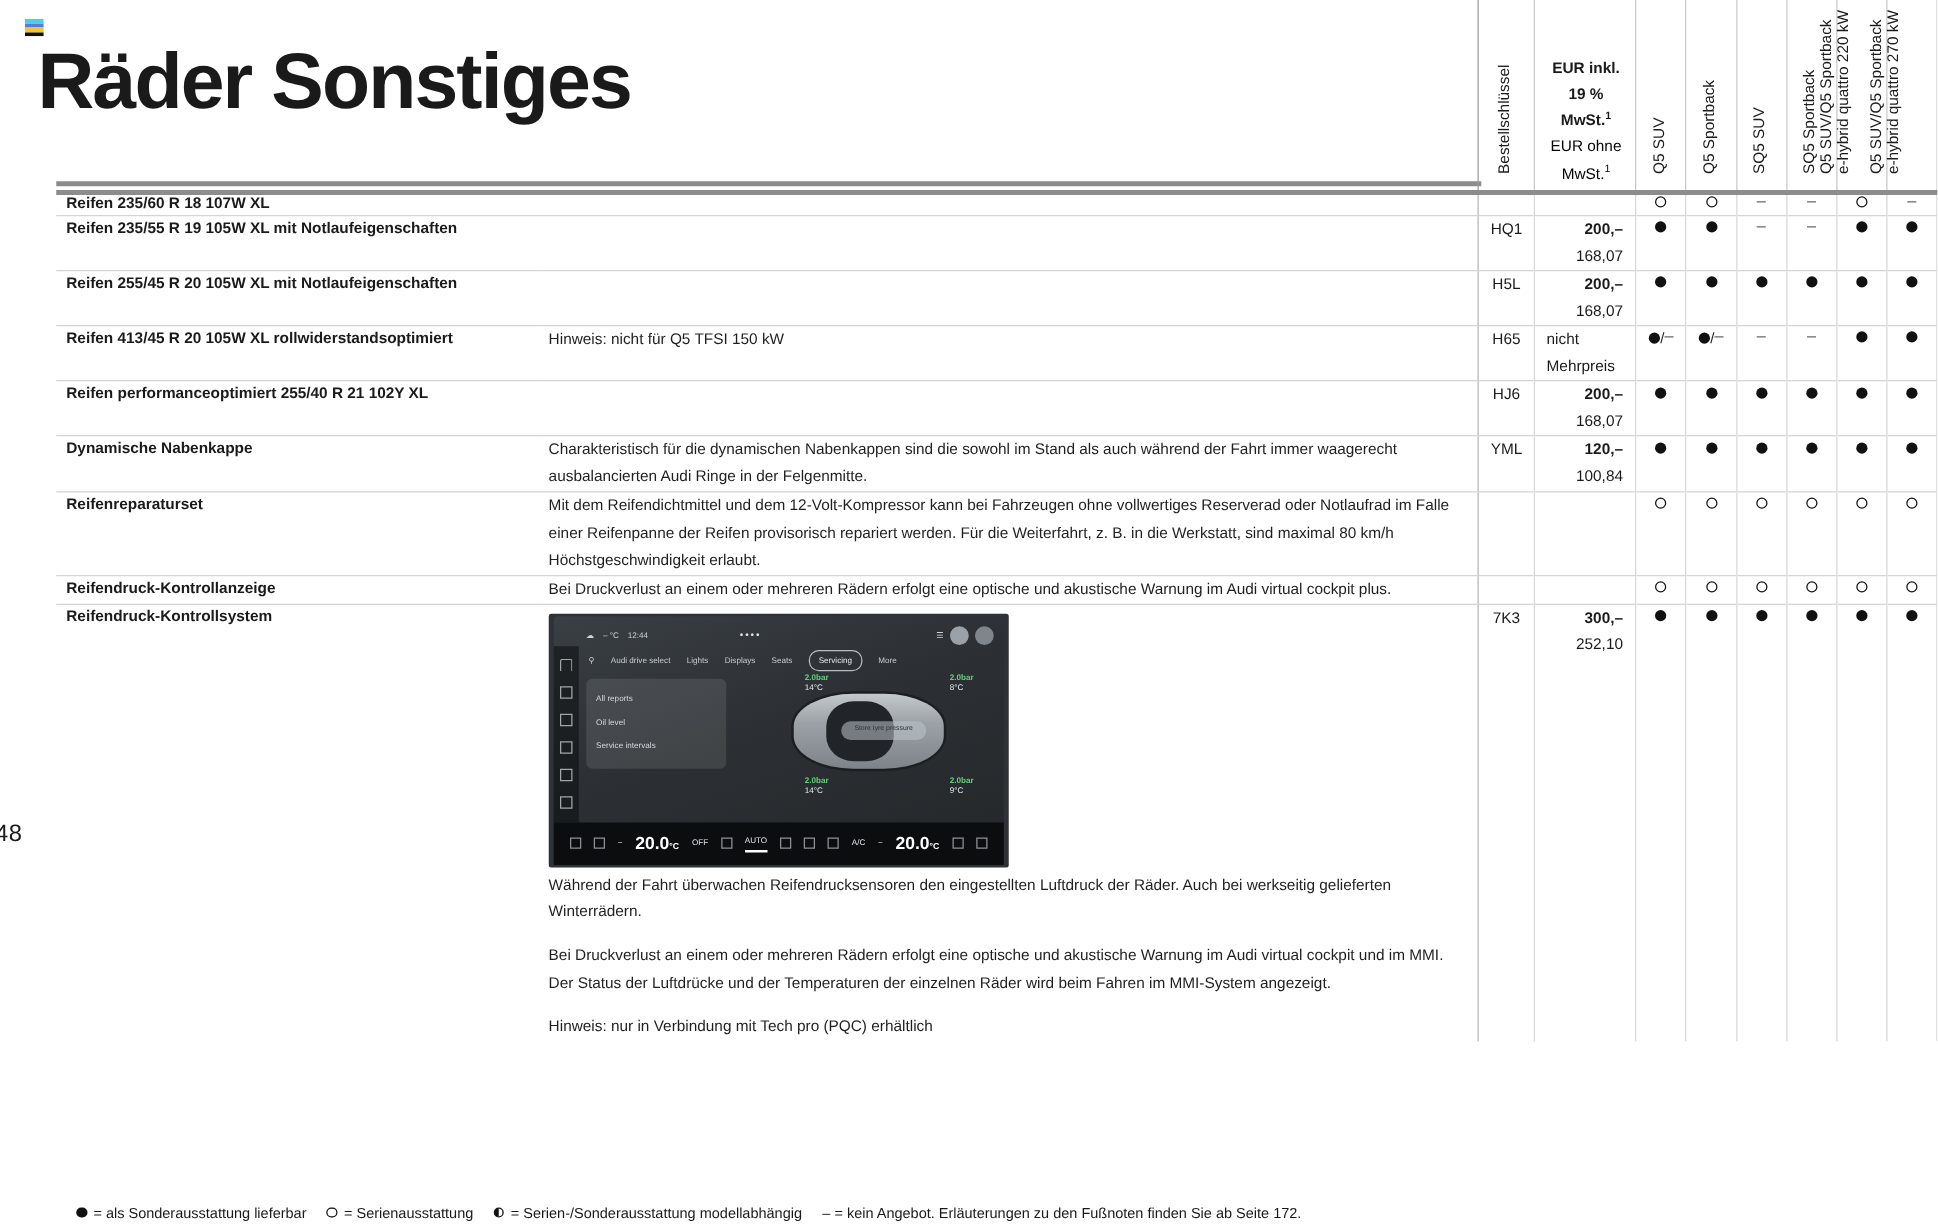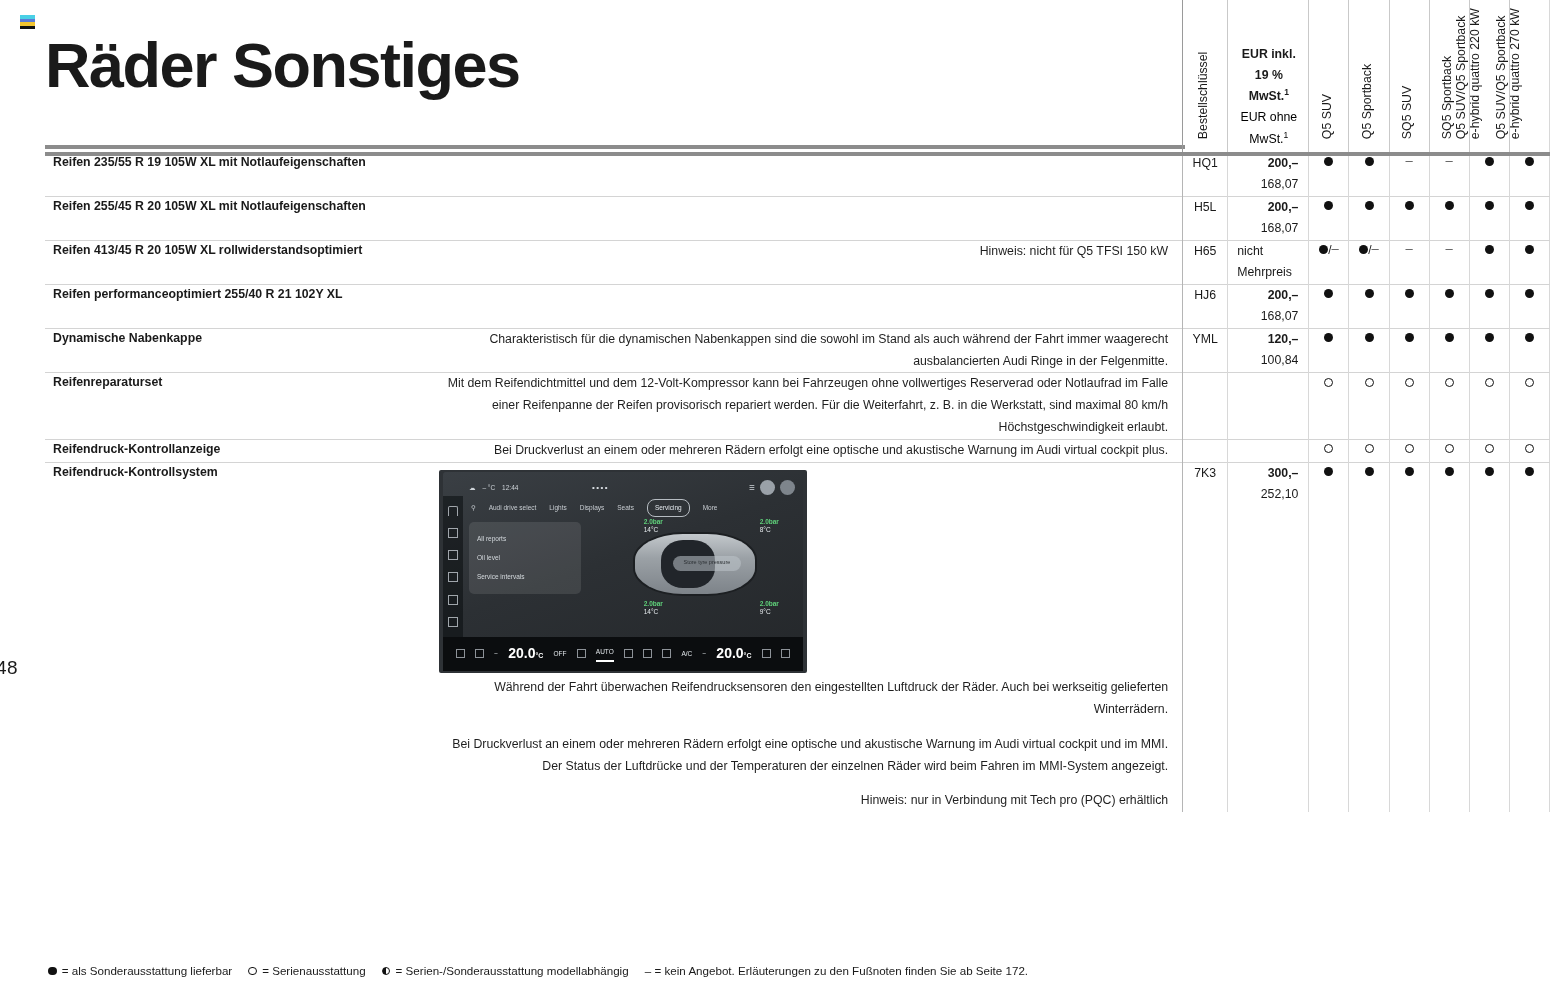--- a/index.html
+++ b/index.html
@@ -30,21 +30,21 @@
     left: 20px; top: 15px;
     width: 15px; height: 14px;
     display: flex; flex-direction: column;
     overflow: hidden;
   }
   .brand-mark i { display: block; width: 100%; flex: 1 1 auto; }
 
   
   .page-title {
     position: absolute;
-    left: 45px; top: -10px;
+    left: 30px; top: -10px;
     font-size: 63px;
     font-weight: bold;
     letter-spacing: -1.5px;
     line-height: 1.05;
     white-space: nowrap;
   }
 
   
   .sheet {
     position: absolute;
@@ -133,21 +133,21 @@
     line-height: 1.6;
   }
   tbody td.desc {
     border-left: none;
     padding-left: 8px; padding-right: 14px;
     font-weight: normal;
     font-size: 12.3px;
     line-height: 1.78;
     color: #1f1f1f;
   }
-  tbody td.desc p { margin: 0 0 13px 0; text-align: right; }
+  tbody td.desc p { margin: 0 0 13px 0; }
   tbody td.desc p:last-child { margin-bottom: 0; }
   tbody td.key {
     border-left: 1px solid #b5b5b5;
     text-align: center;
     font-size: 12.3px;
     padding-left: 2px; padding-right: 2px;
     line-height: 1.75;
   }
   tbody td.price {
     text-align: right;
@@ -292,21 +292,21 @@
     display: inline-block; width: 9px; height: 9px;
     border: 1px solid #aeb4ba; opacity: .8;
   }
   .mmi-bottom .uline {
     border-bottom: 2px solid #fff; padding-bottom: 2px;
   }
 
   
   .legend {
     position: absolute;
-    left: 48px; top: 964px;
+    left: 61px; top: 964px;
     font-size: 11.6px;
     color: #1a1a1a;
     white-space: nowrap;
     line-height: 1.2;
   }
   .legend .itm { margin-right: 13px; }
   .legend .g-full, .legend .g-open, .legend .g-half {
     width: 8.5px; height: 8.5px; margin-right: 2px;
   }
 </style>
@@ -384,20 +384,32 @@
       <th>
         <span class="vert-wrap" style="left: 50%;">
               <span class="v-rot bold" style="bottom: 6px; left: -0.62em; text-align: left;"><span>Q5 SUV/Q5 Sportback</span><br><span>e-hybrid quattro 270 kW</span></span>
             </span>
       </th>
     </tr>
   </thead>
 
   <tbody id="tbody">
         <tr>
+          <td class="name">Reifen 235/60 R 18 107W XL</td>
+          <td class="desc"></td>
+          <td class="key"></td>
+          <td class="price"></td>
+          <td class="mark"><span class="g-open"></span></td>
+          <td class="mark"><span class="g-open"></span></td>
+          <td class="mark"><span class="g-dash">–</span></td>
+          <td class="mark"><span class="g-dash">–</span></td>
+          <td class="mark"><span class="g-open"></span></td>
+          <td class="mark"><span class="g-dash">–</span></td>
+        </tr>
+        <tr>
           <td class="name">Reifen 235/55 R 19 105W XL mit Notlaufeigenschaften</td>
           <td class="desc"></td>
           <td class="key">HQ1</td>
           <td class="price">
             <span class="b">200,–</span>
             <span class="n">168,07</span>
           </td>
           <td class="mark"><span class="g-full"></span></td>
           <td class="mark"><span class="g-full"></span></td>
           <td class="mark"><span class="g-dash">–</span></td>

